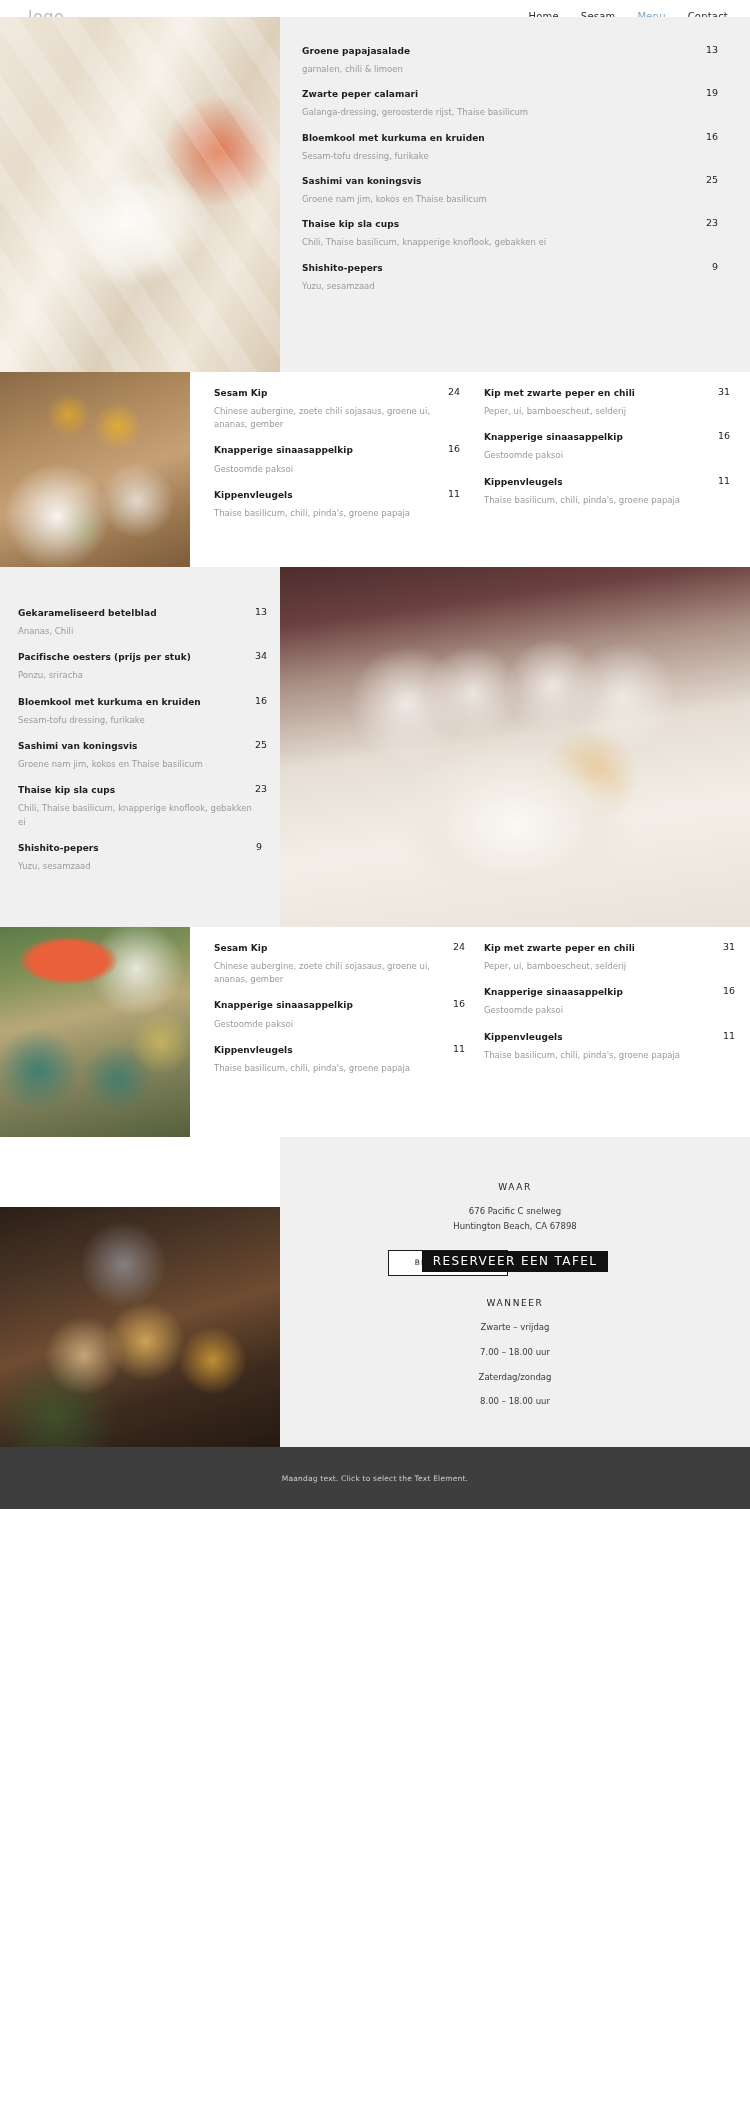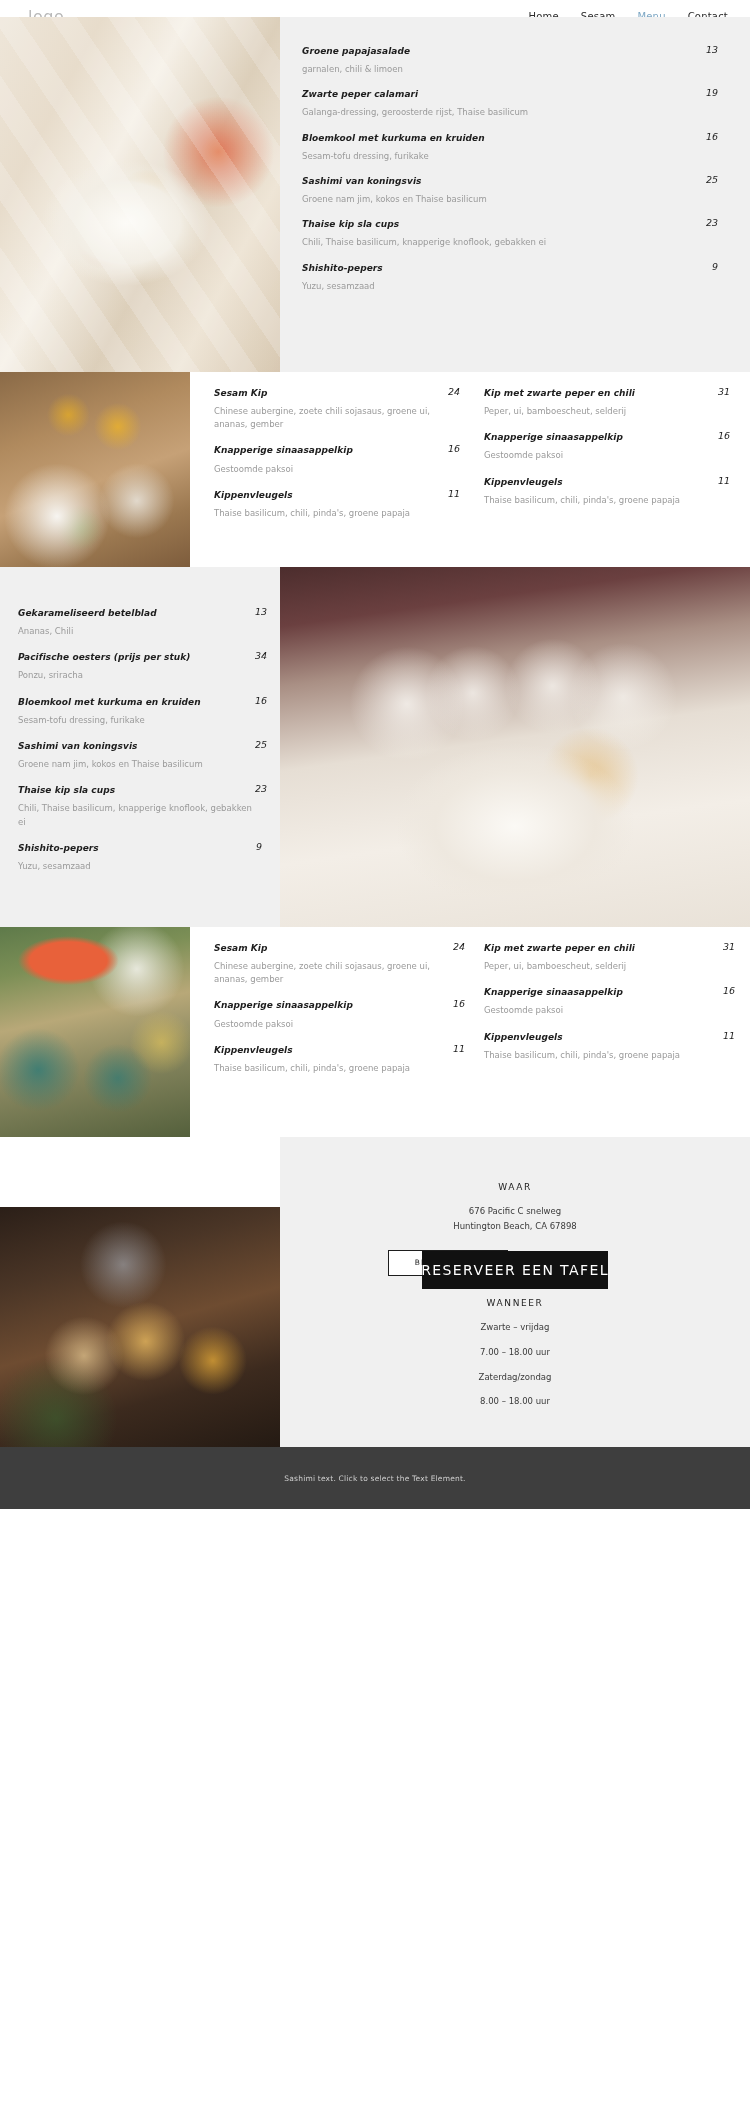--- a/index.html
+++ b/index.html
@@ -42,21 +42,20 @@
   .menu-pane.gray { background: #f0f0f0; }
   .menu-pane.white { background: #ffffff; }
 
   
   .mi { margin-bottom: 13px; }
   .mi-head {
     display: flex;
     align-items: flex-start;
     justify-content: space-between;
     gap: 10px;
-    font-style: italic;
   }
   .mi-name {
     font-size: 9px;
     font-weight: bold;
     color: #1d1d1d;
     line-height: 1.35;
     letter-spacing: .05px;
   }
   .mi-price {
     font-size: 9.5px;
@@ -145,24 +144,24 @@
     align-items: center;
     justify-content: center;
     overflow: hidden;
     white-space: nowrap;
   }
   .btn-solid {
     position: absolute;
     left: 102px;
     top: 1px;
     width: 186px;
-    height: 38px;
+    height: 21px;
     background: #111111;
     color: #ffffff;
-    font-size: 14px;
+    font-size: 12px;
     letter-spacing: 1.4px;
     display: flex;
     align-items: center;
     justify-content: center;
     white-space: nowrap;
   }
   .when-block { margin-top: 4px; }
   .when-block .txt { margin-bottom: 10px; }
 
   
@@ -486,14 +485,14 @@
       <div class="lbl">WANNEER</div>
       <div class="txt">Zwarte – vrijdag</div>
       <div class="txt">7.00 – 18.00 uur</div>
       <div class="txt" style="margin-top:10px">Zaterdag/zondag</div>
       <div class="txt">8.00 – 18.00 uur</div>
     </div>
   </div>
 </div>
 
 <div class="footer">
-  <span>Sashimi text. Click to select the Text Element.</span>
+  <span>Maandag text. Click to select the Text Element.</span>
 </div>
 
 </body></html>

